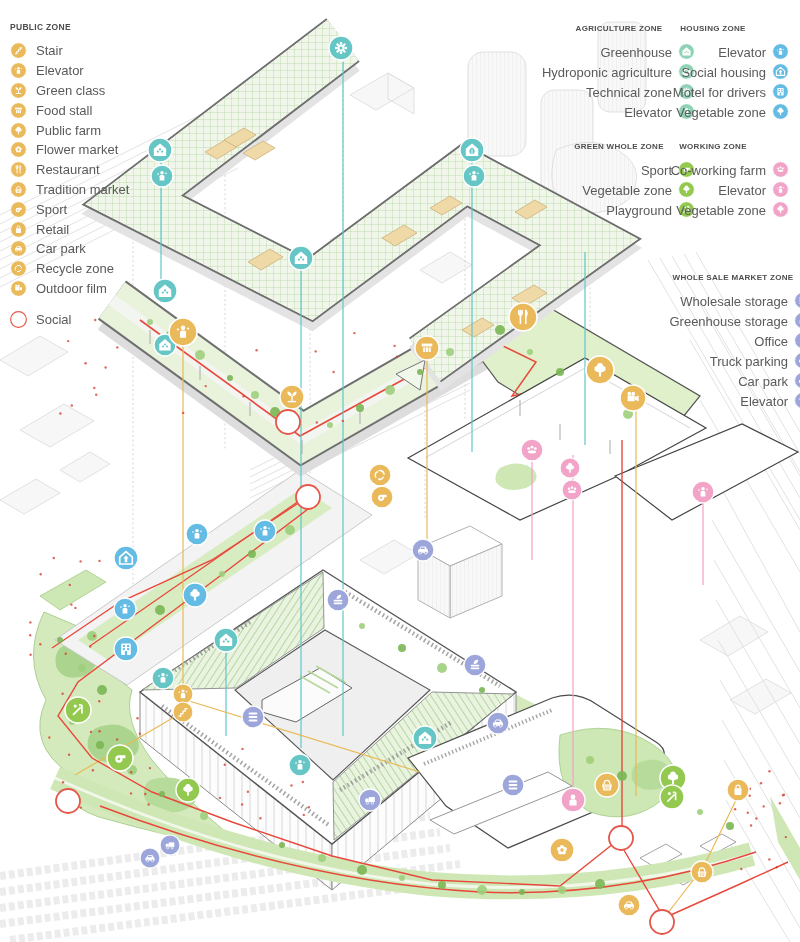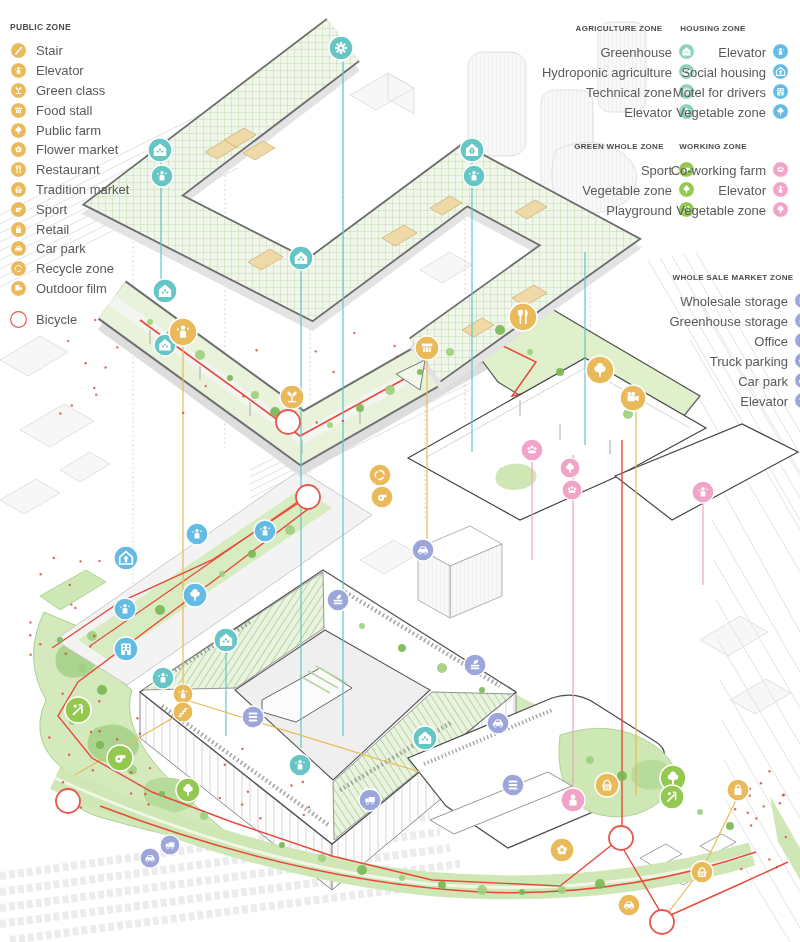--- a/index.html
+++ b/index.html
@@ -1152,21 +1152,21 @@
           <g transform="scale(1)">
             <g stroke="#ffffff" fill="none" stroke-width="1.2">
               <circle cx="-3.3" cy="2.4" r="2.7"></circle>
               <circle cx="3.3" cy="2.4" r="2.7"></circle>
               <path d="M-3.3,2.4 L-1.4,-1.4 H2 L3.3,2.4 M-1.4,-1.4 L0.6,2.4 H-3.3"></path>
               <path d="M1.4,-1.4 L0.8,-3 H-0.6 M2,-3.4 L3,-1.6"></path>
             </g>
             <circle cx="2.6" cy="-4.2" r="1.2" fill="#ffffff"></circle>
           </g>
         </svg>
-        <span class="lab">Bicycle</span>
+        <span class="lab">Social</span>
       </div>
     </div>
 </div>
 <div id="legend-right">
     <div class="legend lg-r" id="lg-agri">
       <div class="lg-title">AGRICULTURE ZONE</div>
       <div class="row">
         <span class="lab">Greenhouse</span>
         <svg width="17" height="17" viewBox="-13 -13 26 26" class="ic">
           <circle r="12" fill="#8FD3B6" stroke="#ffffff" stroke-width="1.4"></circle>

